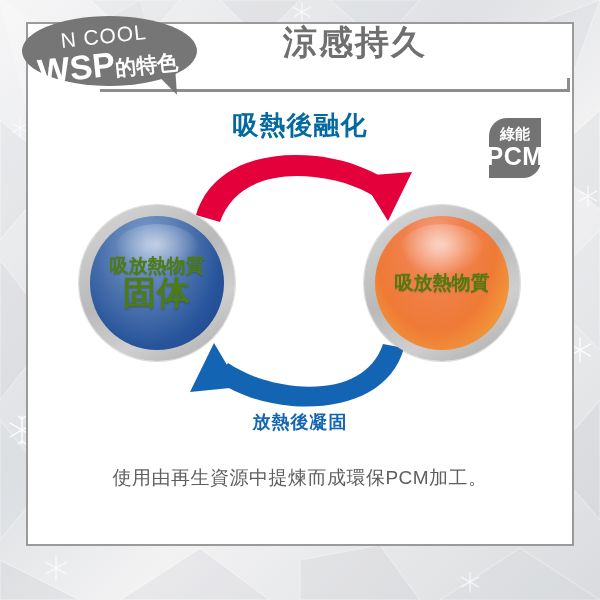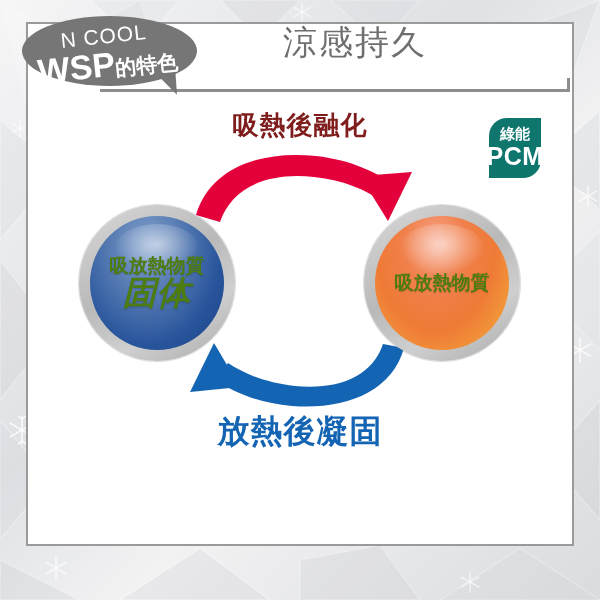--- a/index.html
+++ b/index.html
@@ -41,21 +41,21 @@
   }
 
   
   .header-title {
     position: absolute;
     left: 230px;
     top: 25px;
     width: 250px;
     text-align: center;
     font-size: 34px;
-    font-weight: normal;
+    font-weight: bold;
     color: #6f6f6f;
     letter-spacing: 2px;
     line-height: 1;
     white-space: nowrap;
   }
   .header-rule {
     position: absolute;
     left: 100px;
     top: 89px;
     width: 470px;
@@ -131,49 +131,49 @@
     vertical-align: baseline;
   }
 
   
   .pcm-badge {
     position: absolute;
     left: 489px;
     top: 118px;
     width: 52px;
     height: 60px;
-    background: #0f766e;
+    background: #737373;
     border-radius: 18px 0 18px 0;
     color: #ffffff;
     display: flex;
     flex-direction: column;
     align-items: center;
     justify-content: center;
     line-height: 1.12;
   }
   .pcm-badge .l1 { font-size: 15px; font-weight: bold; }
   .pcm-badge .l2 { font-size: 25px; font-weight: bold; letter-spacing: 0.5px; }
 
   
   .label-melt {
     position: absolute;
     left: 0; right: 0;
     top: 108px;
     text-align: center;
     font-size: 26px;
     font-weight: bold;
-    color: #7f1d1d;
+    color: #0369a1;
     letter-spacing: 1px;
   }
   .label-freeze {
     position: absolute;
     left: 0; right: 0;
     top: 410px;
     text-align: center;
-    font-size: 32px;
+    font-size: 18px;
     font-weight: bold;
     color: #1464b4;
     letter-spacing: 1px;
   }
 
   
   .arrows { position: absolute; left: 0; top: 0; width: 600px; height: 600px; }
 
   
   .orb {
@@ -222,21 +222,20 @@
     font-size: 19px;
     font-weight: bold;
     letter-spacing: 0px;
     text-shadow: 0 1px 1px rgba(0,0,0,0.18);
   }
   .orb .main {
     font-size: 33px;
     font-weight: bold;
     letter-spacing: 1px;
     text-shadow: 0 1px 2px rgba(0,0,0,0.22);
-    font-style: italic;
   }
 
   #orb-solid { left: 79px; top: 205px; }
   #orb-solid .core {
     background:
       radial-gradient(ellipse at 42% 22%, #7f9ecb 0%, #5b7fb5 30%, #27549b 68%, #1d4488 100%);
   }
   #orb-liquid { left: 364px; top: 205px; }
   #orb-liquid .core {
     background:
@@ -381,15 +380,16 @@
       <div class="gloss"></div>
     </div>
     <div class="labels">
       <div class="sub">吸放熱物質</div>
     </div>
   </div>
 
   <div class="label-freeze">放熱後凝固</div>
 
   <div class="body-copy">
+    <div>使用由再生資源中提煉而成環保PCM加工。</div>
   </div>
 
 </div>
 
 </body></html>

